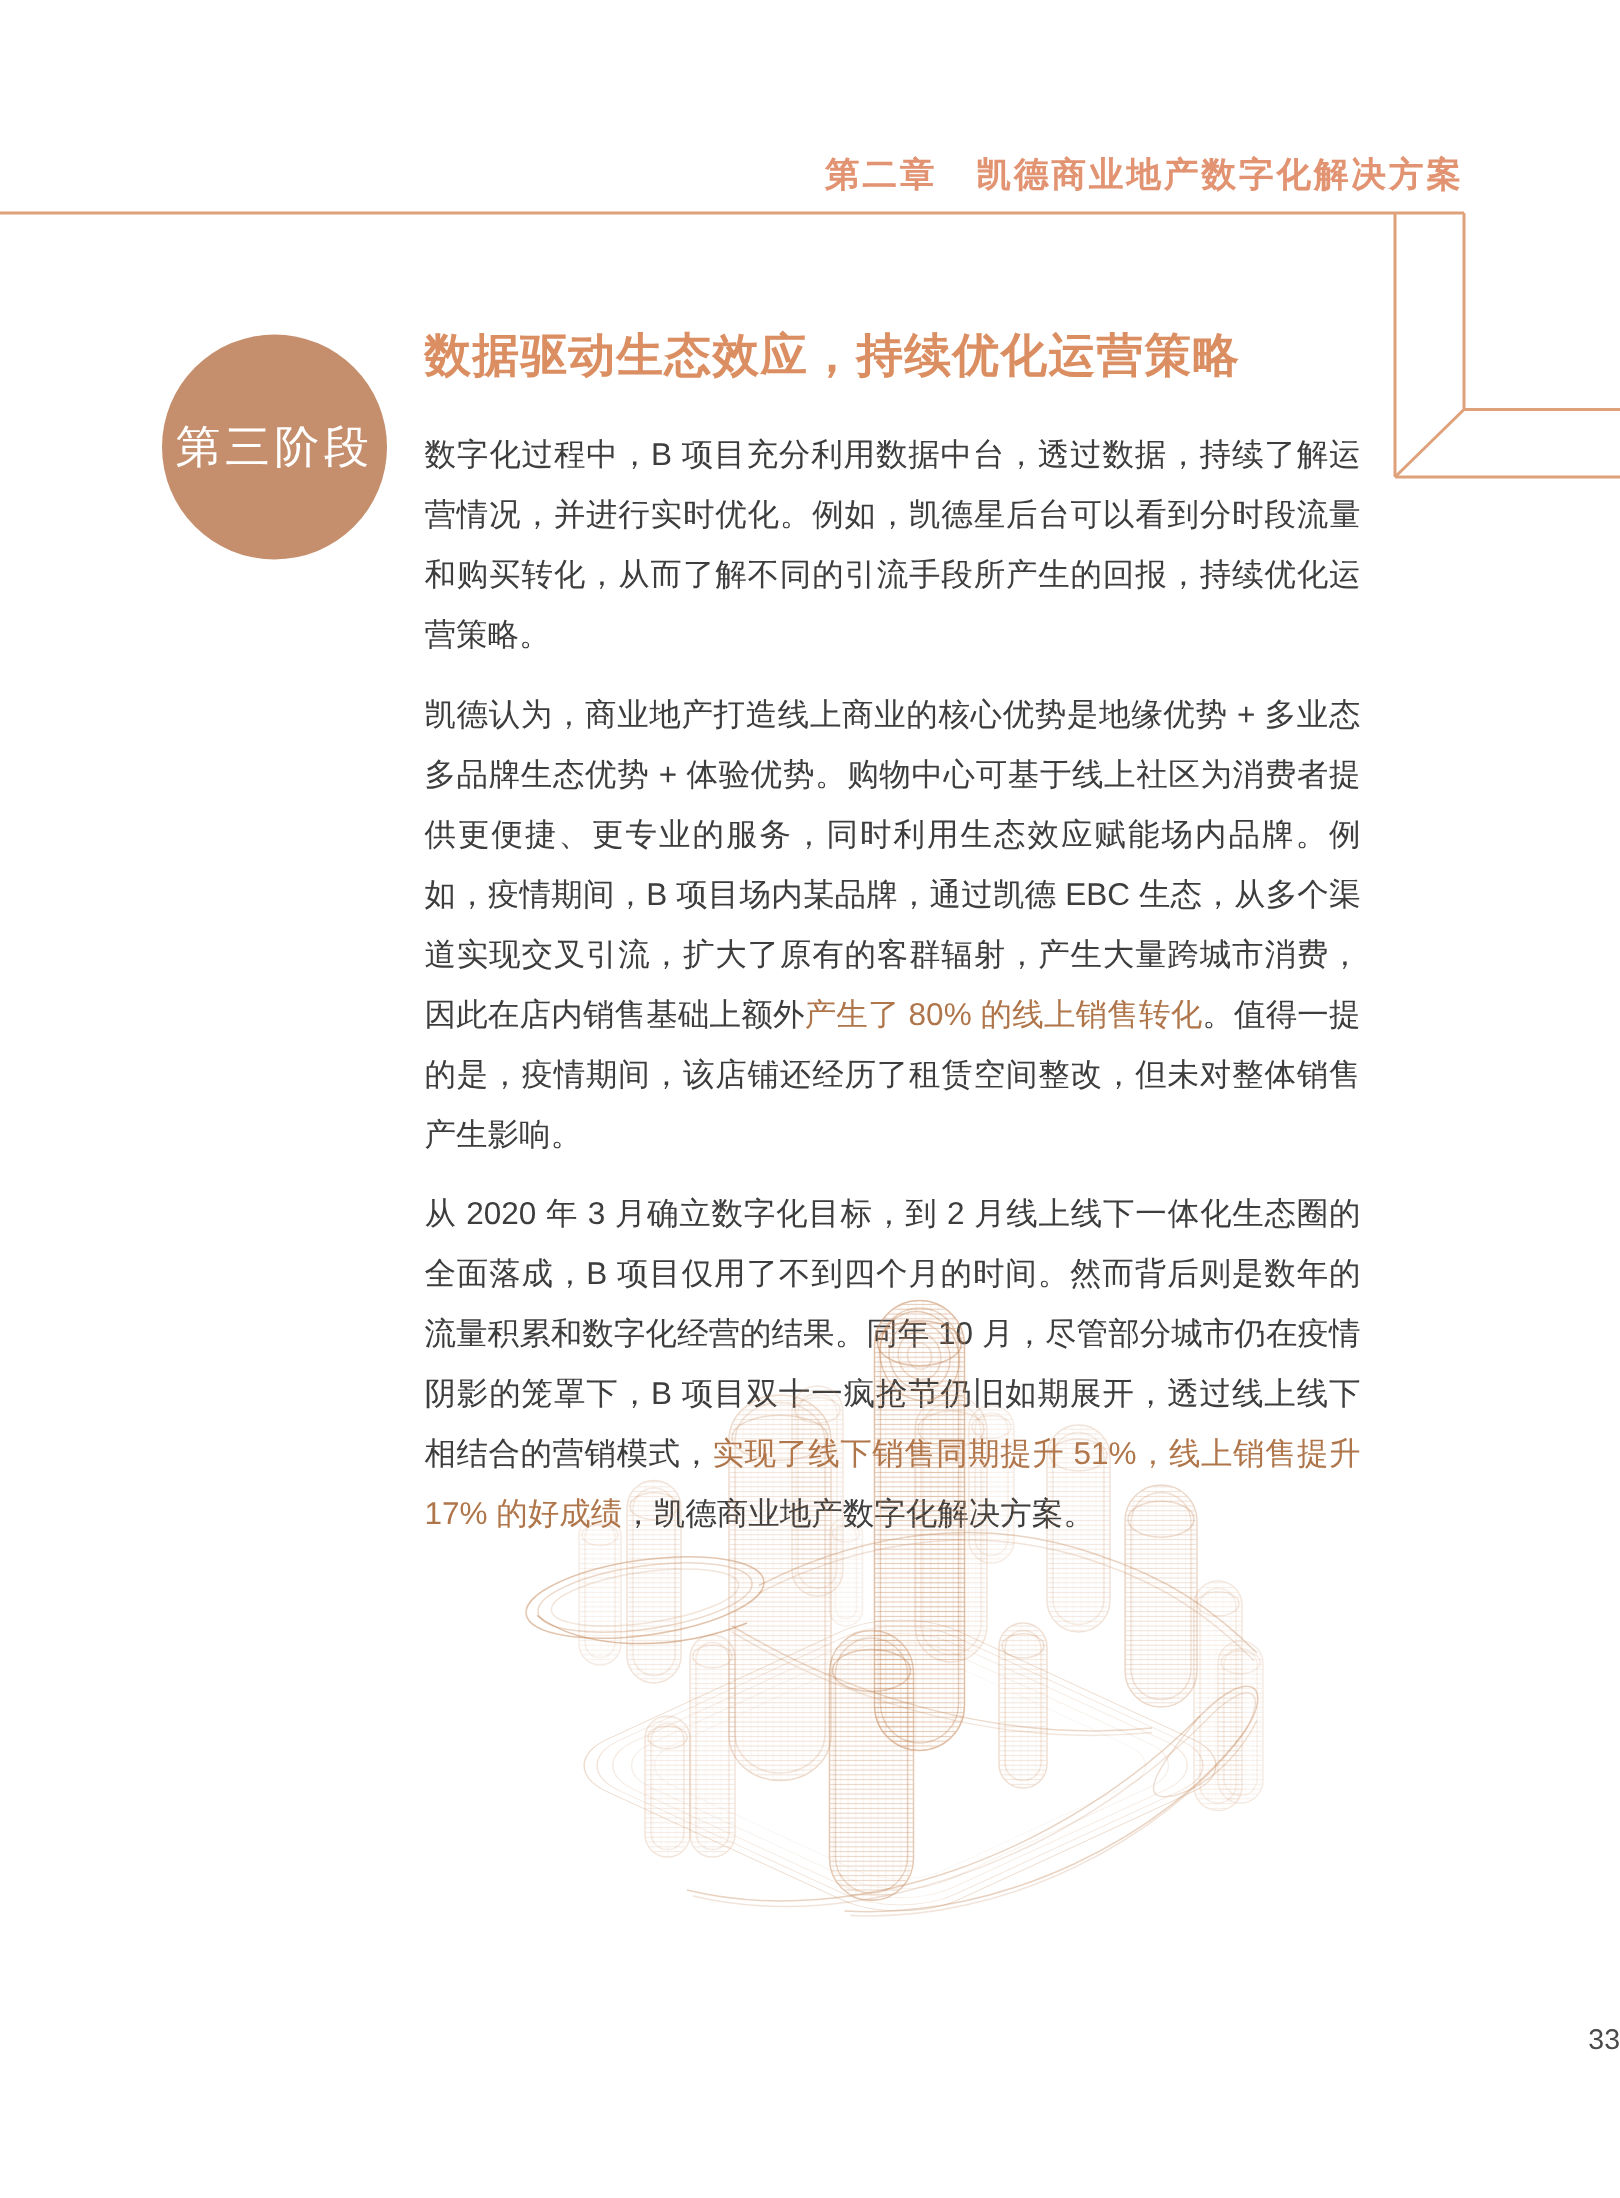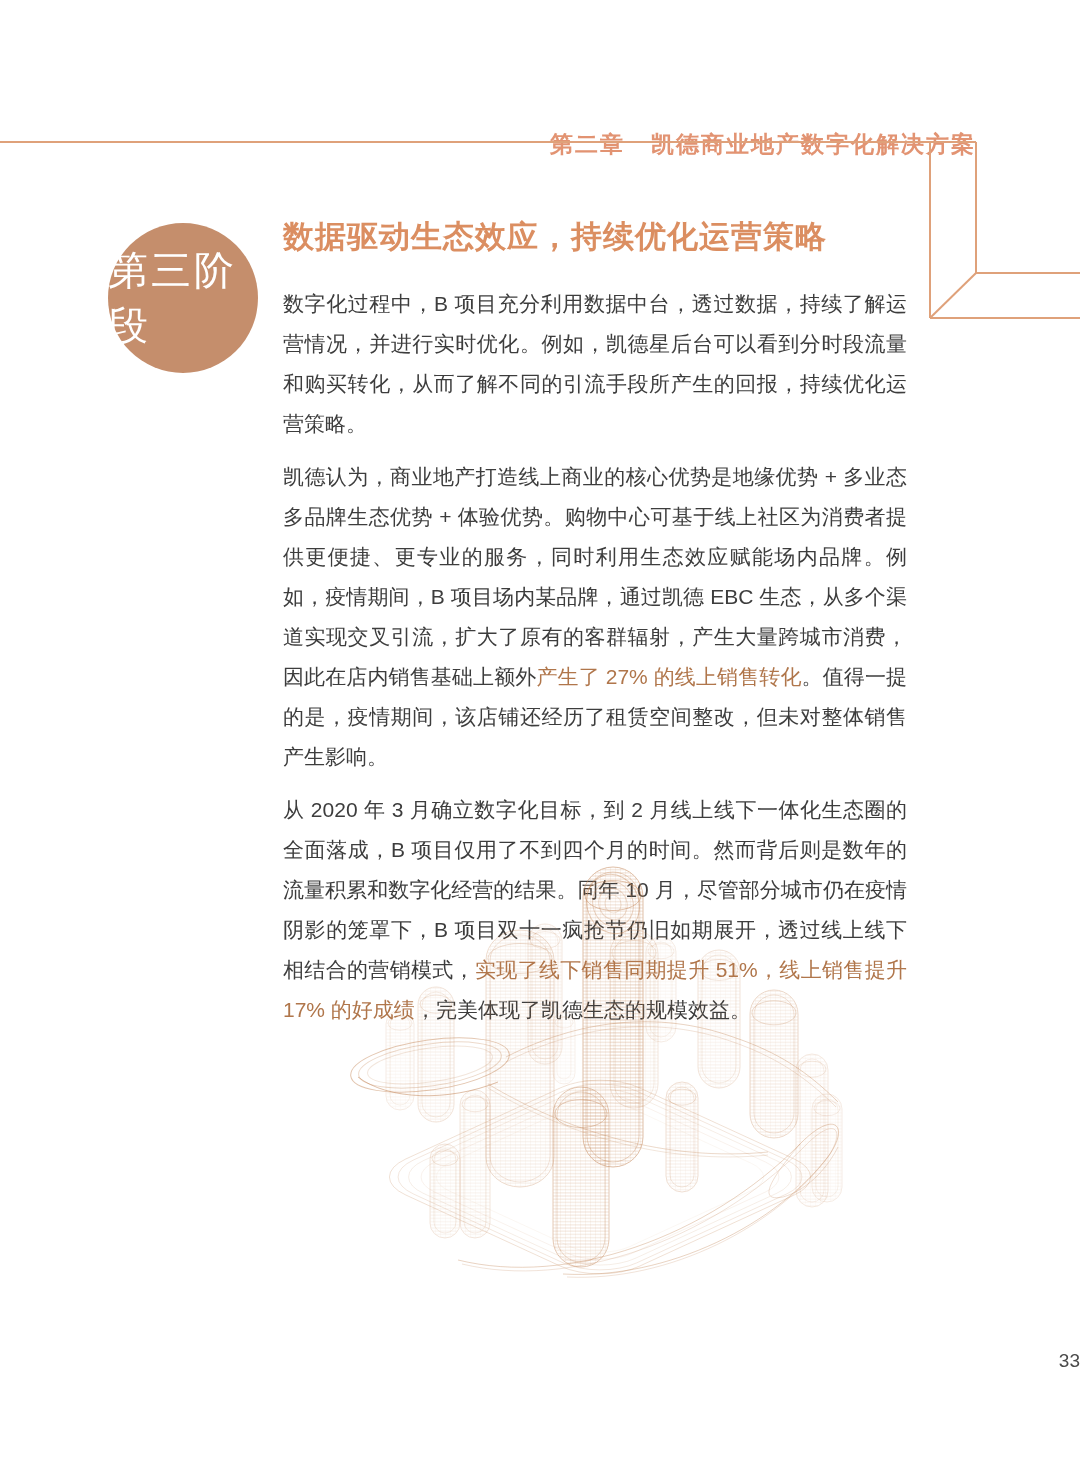--- a/index.html
+++ b/index.html
@@ -7,36 +7,36 @@
     width:1080px;height:1465px;background:#ffffff;position:relative;
     font-family:"Liberation Sans","DejaVu Sans",sans-serif;
     overflow:hidden;
   }
   .page{position:absolute;inset:0;}
 
   
   .page-header{
     position:absolute;top:101px;right:104px;
     font-size:23px;font-weight:600;color:var(--header-text);
-    letter-spacing:2px;white-space:nowrap;margin-top:28px;
+    letter-spacing:2px;white-space:nowrap;
   }
   .page-header .chapter{margin-right:26px;}
 
   .rule{position:absolute;left:0;top:141px;width:976px;height:2px;background:var(--rule);}
 
   .corner{position:absolute;left:900px;top:135px;width:180px;height:195px;}
   .corner path{stroke:var(--rule);stroke-width:2;fill:none;}
 
   
   .badge{
     position:absolute;left:108px;top:223px;width:150px;height:150px;
     border-radius:50%;background:var(--badge-fill);
     display:flex;align-items:center;justify-content:center;
   }
-  .badge span{color:var(--badge-text);font-size:40px;letter-spacing:3px;}
+  .badge span{color:var(--badge-text);font-size:30px;letter-spacing:3px;}
 
   
   .article{position:absolute;left:283px;top:216px;width:624px;}
   .title{
     margin:0 0 26px 0;font-size:31px;font-weight:700;
     color:var(--accent);letter-spacing:1px;
   }
   .paragraphs p{
     margin:0 0 13px 0;font-size:21px;line-height:40px;
     color:var(--body-text);text-align:justify;text-justify:inter-ideograph;
@@ -75,22 +75,22 @@
   </svg>
 
   <div class="badge">
     <span>第三阶段</span>
   </div>
 
   <main class="article">
     <h1 class="title">数据驱动生态效应，持续优化运营策略</h1>
     <div class="paragraphs" id="paragraphs">
         <p><span>数字化过程中，B 项目充分利用数据中台，透过数据，持续了解运营情况，并进行实时优化。例如，凯德星后台可以看到分时段流量和购买转化，从而了解不同的引流手段所产生的回报，持续优化运营策略。</span></p>
-        <p><span>凯德认为，商业地产打造线上商业的核心优势是地缘优势 + 多业态多品牌生态优势 + 体验优势。购物中心可基于线上社区为消费者提供更便捷、更专业的服务，同时利用生态效应赋能场内品牌。例如，疫情期间，B 项目场内某品牌，通过凯德 EBC 生态，从多个渠道实现交叉引流，扩大了原有的客群辐射，产生大量跨城市消费，因此在店内销售基础上额外</span><span class="hl">产生了 27% 的线上销售转化</span><span>。值得一提的是，疫情期间，该店铺还经历了租赁空间整改，但未对整体销售产生影响。</span></p>
-        <p><span>从 2020 年 3 月确立数字化目标，到 2 月线上线下一体化生态圈的全面落成，B 项目仅用了不到四个月的时间。然而背后则是数年的流量积累和数字化经营的结果。同年 10 月，尽管部分城市仍在疫情阴影的笼罩下，B 项目双十一疯抢节仍旧如期展开，透过线上线下相结合的营销模式，</span><span class="hl">实现了线下销售同期提升 51%，线上销售提升 17% 的好成绩</span><span>，完美体现了凯德生态的规模效益。</span></p>
+        <p><span>凯德认为，商业地产打造线上商业的核心优势是地缘优势 + 多业态多品牌生态优势 + 体验优势。购物中心可基于线上社区为消费者提供更便捷、更专业的服务，同时利用生态效应赋能场内品牌。例如，疫情期间，B 项目场内某品牌，通过凯德 EBC 生态，从多个渠道实现交叉引流，扩大了原有的客群辐射，产生大量跨城市消费，因此在店内销售基础上额外</span><span class="hl">产生了 80% 的线上销售转化</span><span>。值得一提的是，疫情期间，该店铺还经历了租赁空间整改，但未对整体销售产生影响。</span></p>
+        <p><span>从 2020 年 3 月确立数字化目标，到 2 月线上线下一体化生态圈的全面落成，B 项目仅用了不到四个月的时间。然而背后则是数年的流量积累和数字化经营的结果。同年 10 月，尽管部分城市仍在疫情阴影的笼罩下，B 项目双十一疯抢节仍旧如期展开，透过线上线下相结合的营销模式，</span><span class="hl">实现了线下销售同期提升 51%，线上销售提升 17% 的好成绩</span><span>，凯德商业地产数字化解决方案。</span></p>
       </div>
   </main>
 
   <svg class="art" id="art" viewBox="0 0 512 440" aria-hidden="true">
     <defs>
       <pattern id="hatch" patternUnits="userSpaceOnUse" width="5" height="3.2">
         <path d="M0 1.6 H5" stroke-width="0.7" opacity="0.8"></path>
         <path d="M2.5 0 V3.2" stroke-width="0.4" opacity="0.45"></path>
       </pattern>
     </defs>

